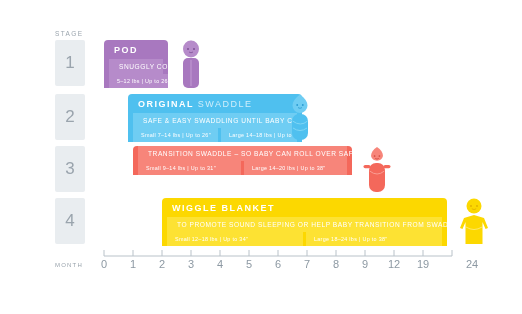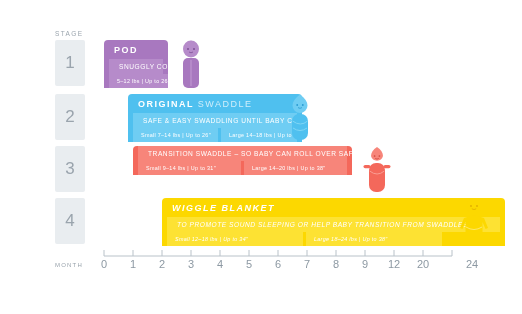--- a/index.html
+++ b/index.html
@@ -166,21 +166,21 @@
       <circle cx="12.6" cy="10" r="0.85" fill="#d2483c"></circle>
       <circle cx="17.4" cy="10" r="0.85" fill="#d2483c"></circle>
       <path d="M13.2 12.4 q1.8 1.4 3.6 0" stroke="#d2483c" stroke-width="0.8" fill="none"></path>
       <rect x="1.5" y="19" width="7" height="3.2" rx="1.6" fill="#f4685b"></rect>
       <rect x="21.5" y="19" width="7" height="3.2" rx="1.6" fill="#f4685b"></rect>
       <rect x="7" y="17" width="16" height="29" rx="7" fill="#f4685b"></rect>
       <path d="M7.6 25 q7.6 6 14.8 0" stroke="#fa9d93" stroke-width="1" fill="none"></path>
     </svg>
   </div>
 
-  <div class="bar r4" style="left:162px;top:198px;width:343px;font-style:italic;">
+  <div class="bar r4" style="left:162px;top:198px;width:285px;">
     <div class="bar-body">
       <div class="bar-title">
         <span>WIGGLE BLANKET</span>
       </div>
       <div class="sub-wrap">
         <div class="bar-sub">TO PROMOTE SOUND SLEEPING OR HELP BABY TRANSITION FROM SWADDLES</div>
       </div>
       <div class="sizes-wrap">
         <div class="size-cell small" style="width:136px;">Small 12–18 lbs | Up to 34"</div>
         <div class="size-cell large" style="width:136px;">Large 18–24 lbs | Up to 38"</div>
@@ -222,16 +222,16 @@
   <div class="tick-label" style="left:133px;">1</div>
   <div class="tick-label" style="left:162px;">2</div>
   <div class="tick-label" style="left:191px;">3</div>
   <div class="tick-label" style="left:220px;">4</div>
   <div class="tick-label" style="left:249px;">5</div>
   <div class="tick-label" style="left:278px;">6</div>
   <div class="tick-label" style="left:307px;">7</div>
   <div class="tick-label" style="left:336px;">8</div>
   <div class="tick-label" style="left:365px;">9</div>
   <div class="tick-label" style="left:394px;">12</div>
-  <div class="tick-label" style="left:423px;">20</div>
+  <div class="tick-label" style="left:423px;">19</div>
   <div class="tick-label" style="left:472px;">24</div>
 
 </div>
 
 </body></html>

